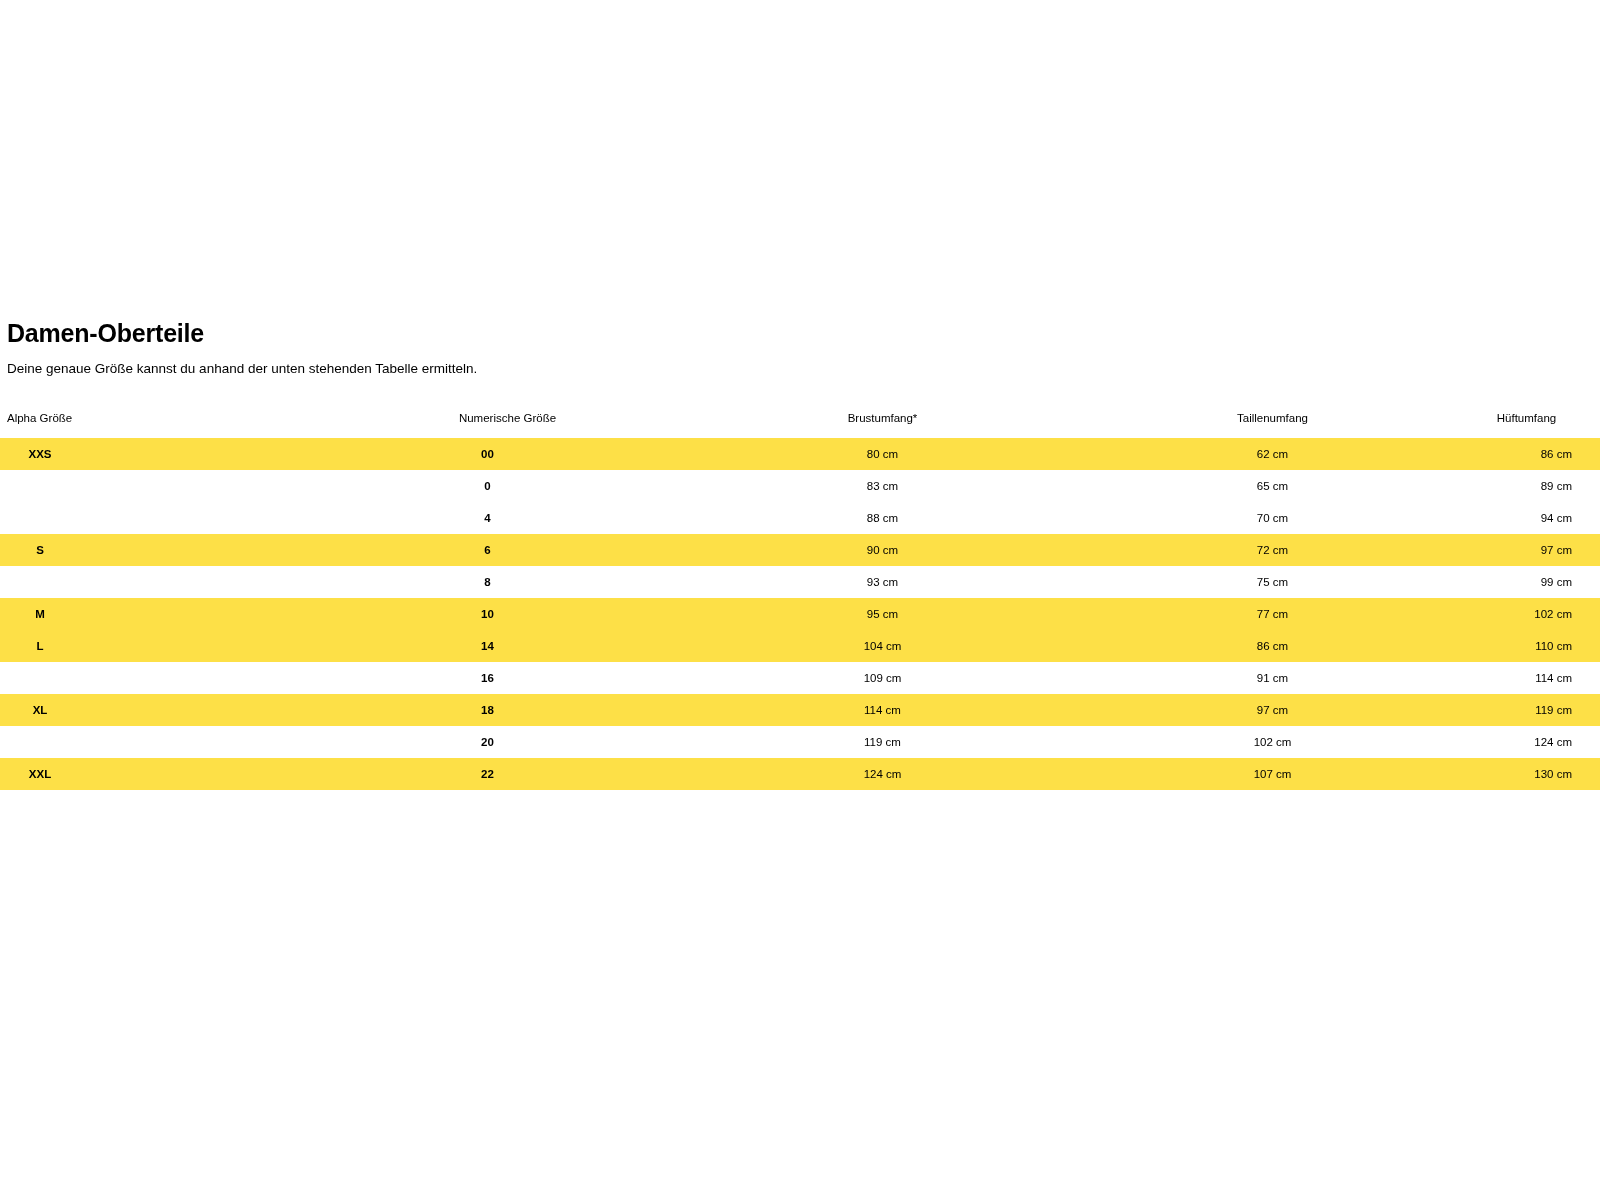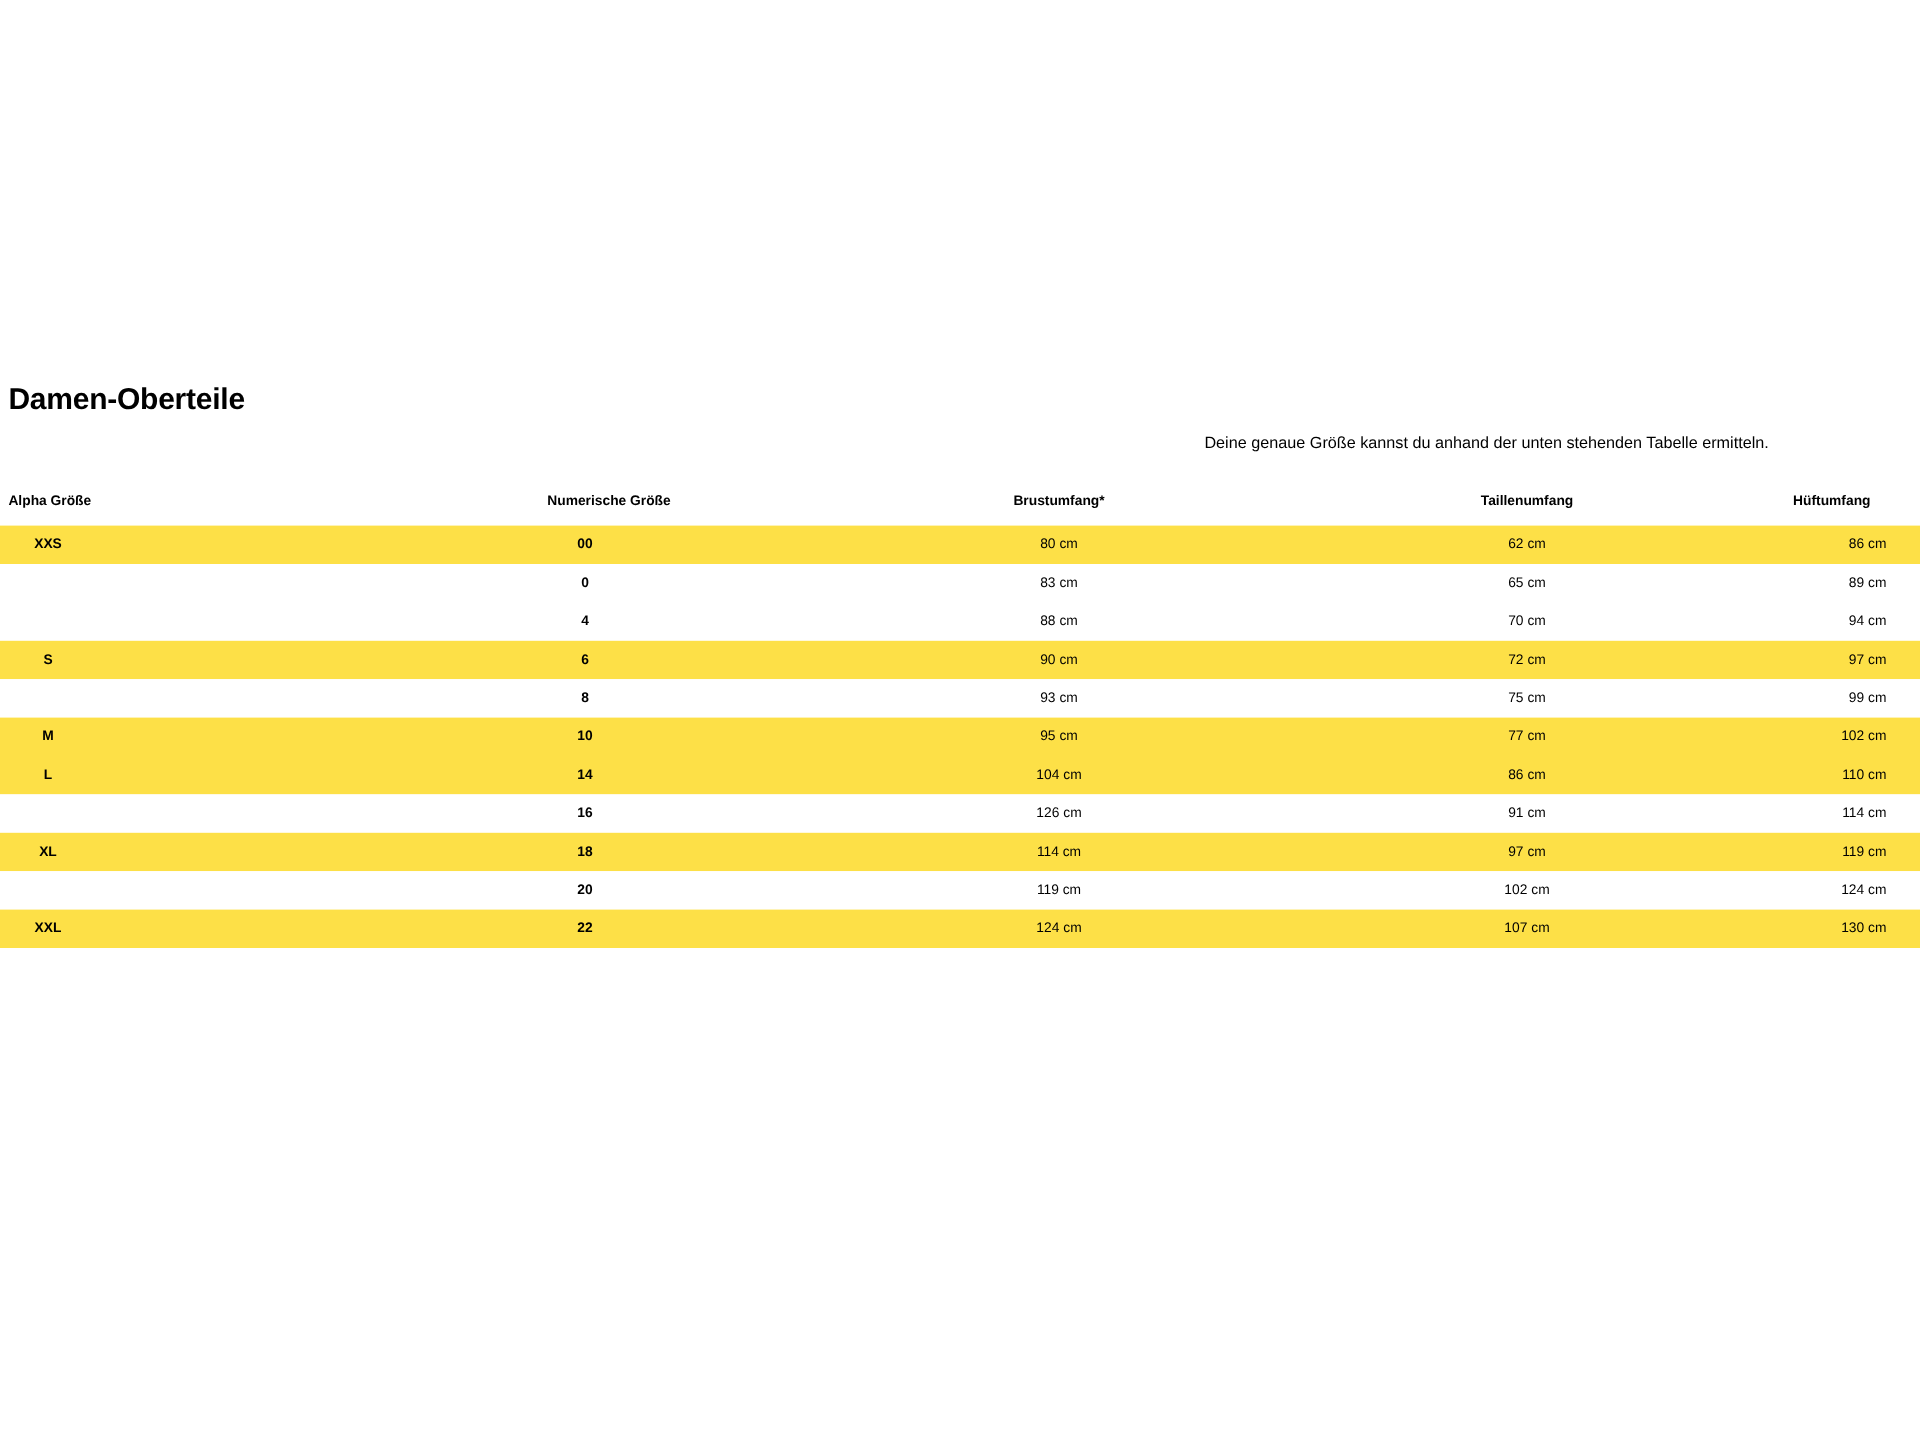--- a/index.html
+++ b/index.html
@@ -33,36 +33,35 @@
     line-height: 1.2;
     margin: 0 0 12px 7px;
     letter-spacing: -0.2px;
   }
   .subtitle {
     font-size: 13.5px;
     font-weight: normal;
     line-height: 1.3;
     margin: 0 0 34px 7px;
     color: #000000;
-    text-align: right;
   }
   table.size-table {
     width: 1600px;
     border-collapse: collapse;
     table-layout: fixed;
   }
   table.size-table col.c1 { width: 330px; }
   table.size-table col.c2 { width: 355px; }
   table.size-table col.c3 { width: 395px; }
   table.size-table col.c4 { width: 385px; }
   table.size-table col.c5 { width: 135px; }
 
   table.size-table thead th {
     font-size: 11.5px;
-    font-weight: bold;
+    font-weight: normal;
     padding: 0 0 14px 0;
     text-align: center;
     vertical-align: bottom;
     white-space: nowrap;
   }
   table.size-table thead th.first {
     text-align: left;
     padding-left: 7px;
   }
   table.size-table thead th.last {
@@ -169,21 +168,21 @@
         <tr class="odd">
           <td class="alpha">L</td>
           <td class="num">14</td>
           <td>104 cm</td>
           <td>86 cm</td>
           <td class="last">110 cm</td>
         </tr>
         <tr class="even">
           <td class="alpha"></td>
           <td class="num">16</td>
-          <td>126 cm</td>
+          <td>109 cm</td>
           <td>91 cm</td>
           <td class="last">114 cm</td>
         </tr>
         <tr class="odd">
           <td class="alpha">XL</td>
           <td class="num">18</td>
           <td>114 cm</td>
           <td>97 cm</td>
           <td class="last">119 cm</td>
         </tr>

